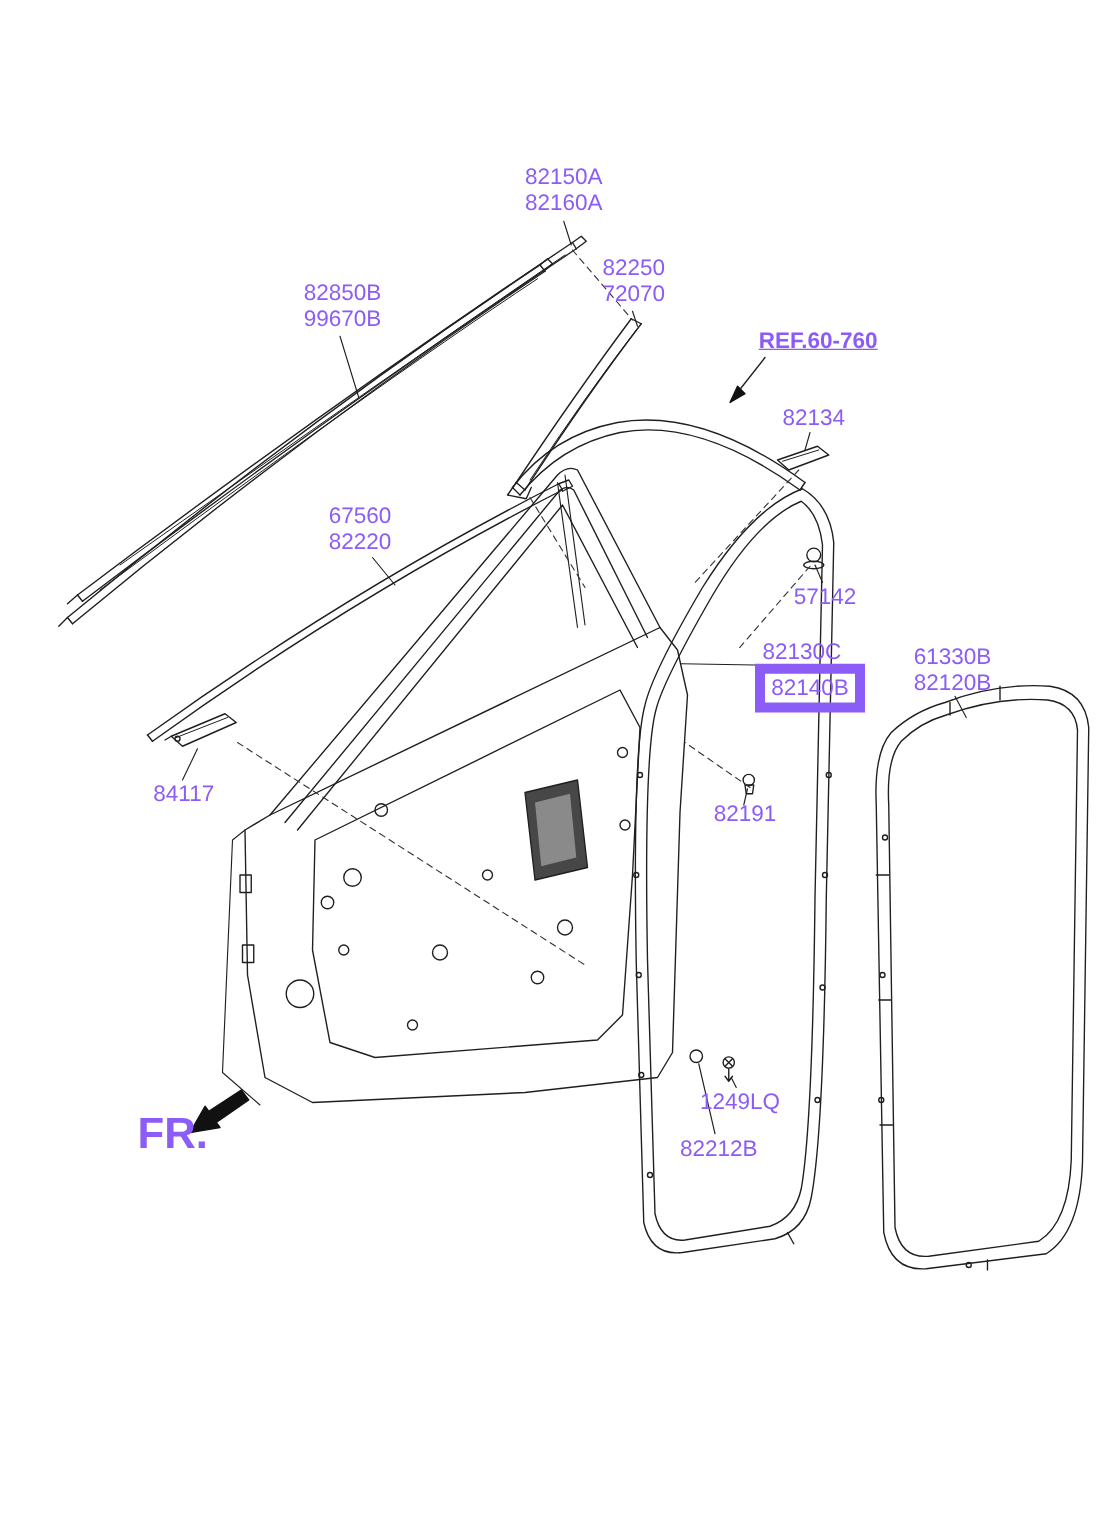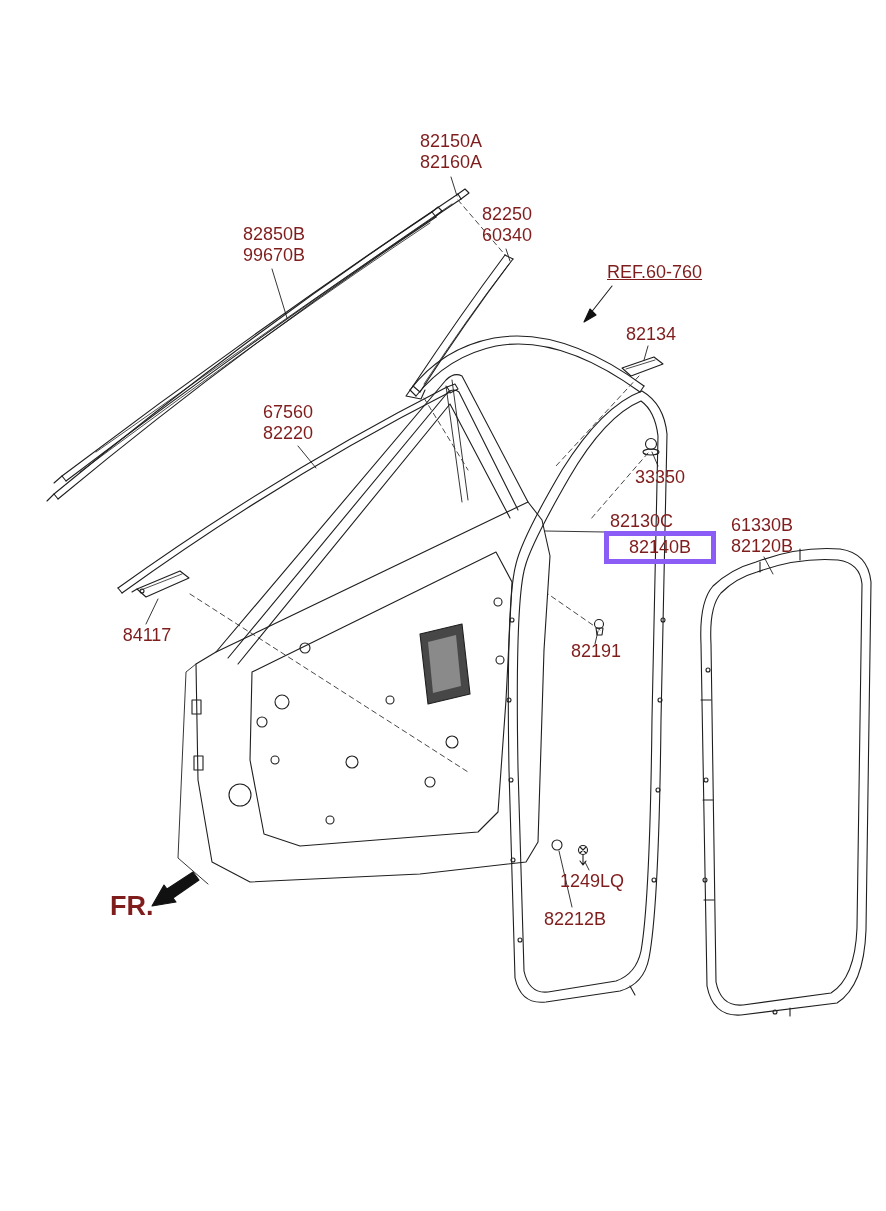--- a/index.html
+++ b/index.html
@@ -1,26 +1,26 @@
 <!DOCTYPE html>
 <html><head>
 <meta charset="utf-8">
 <style>
   *{margin:0;padding:0;box-sizing:border-box}
   html,body{background:#fff}
   .canvas{position:relative;width:886px;height:1211px;background:#fff;
           font-family:"Liberation Sans",sans-serif;overflow:hidden}
   .art{position:absolute;left:0;top:0}
-  .lbl{position:absolute;font-size:18px;color:#7f1d1d;text-align:center;
+  .lbl{position:absolute;font-size:18px;color:#8b5cf6;text-align:center;
        line-height:21px;white-space:nowrap}
   .lbl.two span{display:block}
   .lbl.leftal{text-align:center}
-  .ref{font-weight:400;text-decoration:underline;font-size:18px}
-  .hl{border:5px solid #8b5cf6;padding:0 20px;line-height:23px;display:inline-block}
-  .fr{font-weight:700;font-size:27px}
+  .ref{font-weight:700;text-decoration:underline;font-size:18px}
+  .hl{border:8px solid #8b5cf6;padding:0 5px;line-height:23px;display:inline-block}
+  .fr{font-weight:700;font-size:35px}
 </style>
 </head>
 <body>
 
 <div class="canvas">
 
   <svg class="art" width="886" height="1211" viewBox="0 0 886 1211">
     <g stroke="#1f1f1f" stroke-width="1.1" fill="none" stroke-linecap="round" stroke-linejoin="round">
 
       <g>
@@ -172,21 +172,21 @@
     </g>
   </svg>
 
   <div class="lbl two" style="left:405px;top:131px;width:92px">
     <span>82150A</span>
     <span>82160A</span>
   </div>
 
   <div class="lbl two" style="left:461px;top:204px;width:92px">
     <span>82250</span>
-    <span>60340</span>
+    <span>72070</span>
   </div>
 
   <div class="lbl two" style="left:228px;top:224px;width:92px">
     <span>82850B</span>
     <span>99670B</span>
   </div>
 
   <div class="lbl ref" style="left:607px;top:262px">
     <span>REF.60-760</span>
   </div>
@@ -194,21 +194,21 @@
   <div class="lbl" style="left:613px;top:324px;width:76px">
     <span>82134</span>
   </div>
 
   <div class="lbl two" style="left:242px;top:402px;width:92px">
     <span>67560</span>
     <span>82220</span>
   </div>
 
   <div class="lbl" style="left:622px;top:467px;width:76px">
-    <span>33350</span>
+    <span>57142</span>
   </div>
 
   <div class="lbl leftal" style="left:610px;top:511px">
     <span>82130C</span>
   </div>
 
   <div class="lbl leftal" style="left:604px;top:531px">
     <span class="hl">
       <span>82140B</span>
     </span>

